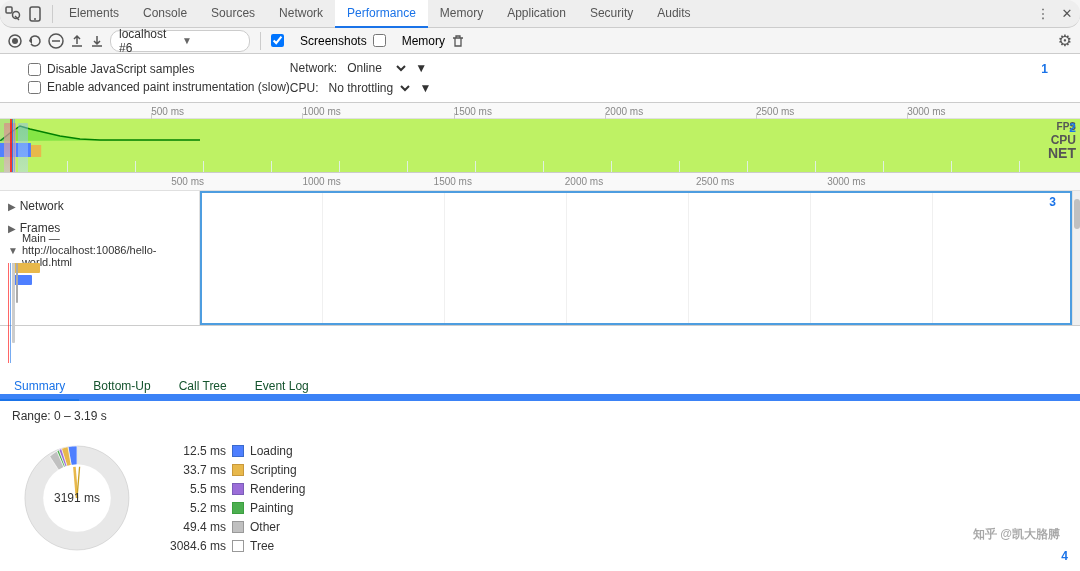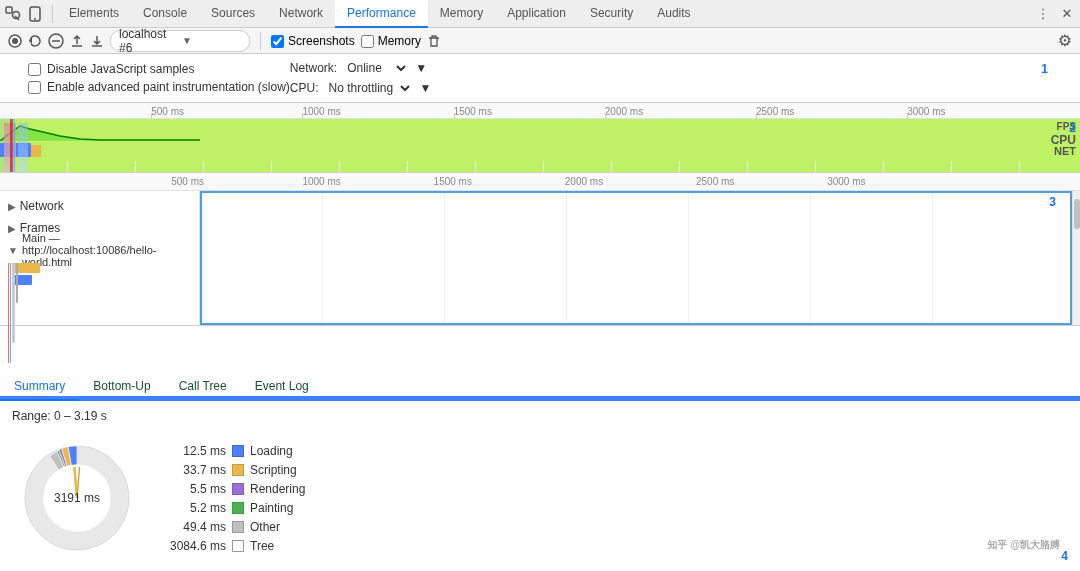--- a/index.html
+++ b/index.html
@@ -1,21 +1,21 @@
 <!DOCTYPE html>
 <html><head>
   <meta charset="utf-8">
   <style>
     * { box-sizing: border-box; margin: 0; padding: 0; }
     body { font-family: -apple-system, 'Segoe UI', Arial, sans-serif; font-size: 12px; background: #f5f5f5; overflow: hidden; width: 1080px; height: 571px; }
 
     
     .tab-bar {
       display: flex; align-items: center; background: #eee; border-bottom: 1px solid #ccc;
-      height: 28px; padding: 0 4px;
+      height: 28px; padding: 0 4px; border-radius: 13px;
     }
     .tab-bar-icons { display: flex; align-items: center; gap: 4px; padding-right: 8px; border-right: 1px solid #ccc; margin-right: 4px; }
     .tab-bar-icon { width: 18px; height: 18px; display: flex; align-items: center; justify-content: center; cursor: pointer; color: #555; font-size: 13px; }
     .tab-item {
       padding: 0 12px; height: 28px; display: flex; align-items: center; cursor: pointer;
       font-size: 12px; color: #555; border-bottom: 2px solid transparent; white-space: nowrap;
     }
     .tab-item.active { color: #1a73e8; border-bottom: 2px solid #1a73e8; background: #fff; }
     .tab-bar-spacer { flex: 1; }
     .tab-bar-end { display: flex; align-items: center; gap: 6px; }
@@ -26,21 +26,21 @@
       height: 30px; padding: 0 8px; gap: 6px;
     }
     .toolbar-icon { font-size: 14px; cursor: pointer; color: #555; display: flex; align-items: center; }
     .url-box {
       display: flex; align-items: center; background: #fff; border: 1px solid #ccc; border-radius: 10px;
       padding: 2px 8px; height: 22px; min-width: 140px; font-size: 12px; color: #333;
     }
     .url-box span { flex: 1; }
     .url-dropdown { margin-left: 4px; color: #666; font-size: 10px; }
     .toolbar-sep { width: 1px; height: 18px; background: #ccc; margin: 0 4px; }
-    .toolbar-check { display: flex; align-items: flex-end; gap: 4px; font-size: 12px; cursor: pointer; }
+    .toolbar-check { display: flex; align-items: flex-start; gap: 16px; font-size: 12px; cursor: pointer; }
     .toolbar-check input { cursor: pointer; }
     .toolbar-trash { font-size: 14px; cursor: pointer; color: #555; }
     .toolbar-gear { font-size: 16px; cursor: pointer; color: #555; margin-left: auto; }
 
     
     .settings-panel {
       background: #fff; border-bottom: 1px solid #ccc; padding: 6px 28px; display: flex; flex-direction: column; gap: 4px;
     }
     .settings-row { display: flex; align-items: center; justify-content: space-between; }
     .settings-left { display: flex; flex-direction: column; gap: 4px; }
@@ -56,60 +56,60 @@
     }
     .timeline-ruler {
       display: flex; background: #f9f9f9; border-bottom: 1px solid #e0e0e0;
       height: 16px; padding-left: 12px; position: relative; align-items: center;
     }
     .ruler-tick { position: absolute; top: 0; height: 16px; display: flex; align-items: center; font-size: 10px; color: #888; }
     .ruler-tick::before { content: ''; position: absolute; bottom: 0; left: 0; width: 1px; height: 6px; background: #ccc; }
     .timeline-tracks { height: 64px; position: relative; background: #bef264; padding-left: 28px; }
     .fps-bar { position: absolute; top: 2px; right: 4px; font-size: 10px; color: #555; font-weight: bold; }
     .cpu-bar { position: absolute; top: 14px; right: 4px; font-size: 12px; color: #555; font-weight: bold; }
-    .net-bar { position: absolute; top: 26px; right: 4px; font-size: 11px; color: #555; font-weight: bold; }
+    .net-bar { position: absolute; top: 26px; right: 4px; font-size: 14px; color: #555; font-weight: bold; }
 
     
     .main-timeline {
       background: #fff; border-bottom: 1px solid #ccc; height: 160px; position: relative;
       display: flex; flex-direction: column;
     }
     .timeline-header-row {
       height: 18px; background: #f9f9f9; border-bottom: 1px solid #e0e0e0;
       display: flex; position: relative; align-items: center; padding-left: 12px;
     }
     .timeline-left-labels { width: 200px; min-width: 200px; border-right: 1px solid #e0e0e0; padding: 4px 0; }
     .timeline-label-row {
       display: flex; align-items: center; height: 22px; padding: 0 8px; font-size: 12px; color: #333; cursor: pointer;
     }
     .arrow { margin-right: 4px; font-size: 10px; color: #666; }
     .label-text { font-size: 12px; }
 
     
     .bottom-panel { background: #fff; flex: 1; display: flex; flex-direction: column; }
-    .bottom-tabs { display: flex; border-bottom: 5px solid #3b82f6; height: 28px; margin-top: 47px; }
+    .bottom-tabs { display: flex; border-bottom: 7px solid #3b82f6; height: 28px; margin-top: 47px; }
     .bottom-tab {
       padding: 0 14px; display: flex; align-items: center; height: 28px; font-size: 12px;
       cursor: pointer; color: #14532d; border-bottom: 2px solid transparent;
     }
     .bottom-tab.active { color: #1a73e8; border-bottom: 2px solid #1a73e8; }
     .bottom-content { flex: 1; padding: 8px 12px; position: relative; }
     .range-text { font-size: 12px; color: #333; margin-bottom: 10px; }
 
     
     .summary-body { display: flex; align-items: center; gap: 24px; }
     .pie-container { position: relative; width: 130px; height: 130px; }
     .pie-label { position: absolute; top: 50%; left: 50%; transform: translate(-50%, -50%); font-size: 12px; color: #333; font-weight: 500; text-align: center; }
     .legend { display: flex; flex-direction: column; gap: 5px; }
     .legend-row { display: flex; align-items: center; gap: 6px; font-size: 12px; color: #333; }
     .legend-ms { min-width: 60px; text-align: right; color: #333; }
     .legend-swatch { width: 12px; height: 12px; border: 1px solid #999; flex-shrink: 0; }
 
     
-    .watermark { position: absolute; right: 20px; bottom: 19px; color: rgba(0,0,0,0.35); font-size: 10px; font-weight: bold; text-align: center; }
+    .watermark { position: absolute; right: 20px; bottom: 28px; color: rgba(0,0,0,0.35); font-size: 12px; font-weight: bold; text-align: center; }
 
     .main-outer { display: flex; flex-direction: column; height: 571px; }
 
     
     svg.pie { width: 130px; height: 130px; }
 
     
     .grid-line { position: absolute; top: 0; bottom: 0; width: 1px; background: #f0f0f0; }
   </style>
 </head>

